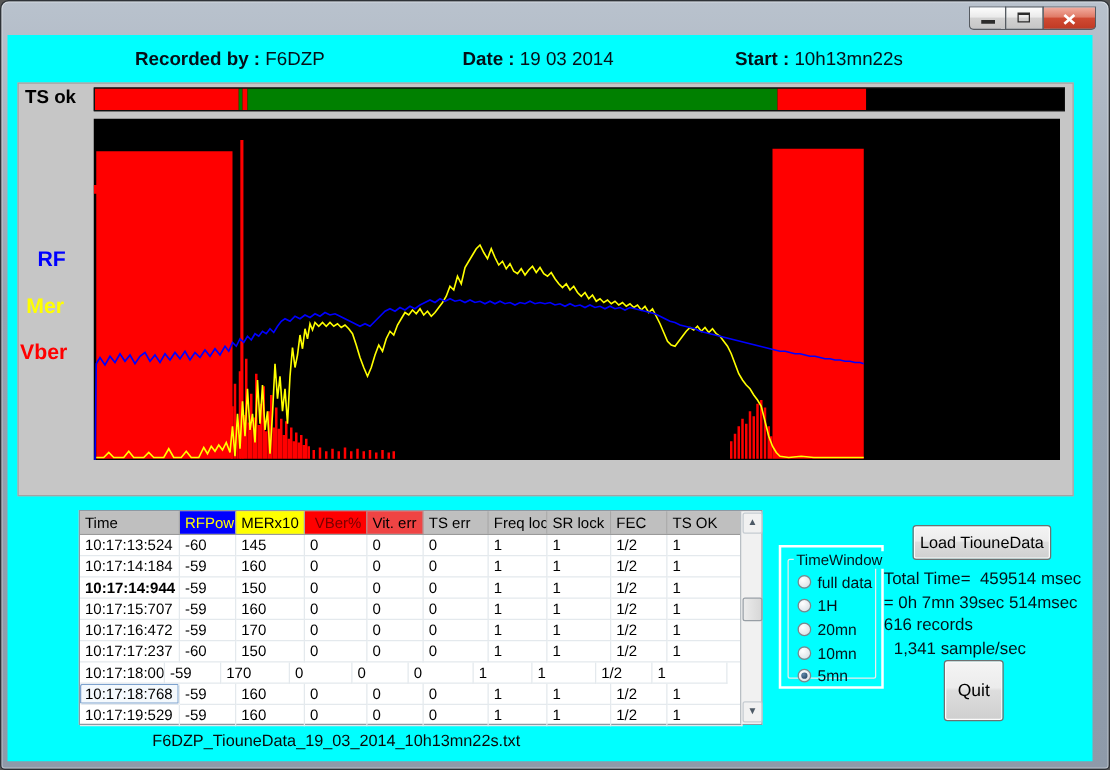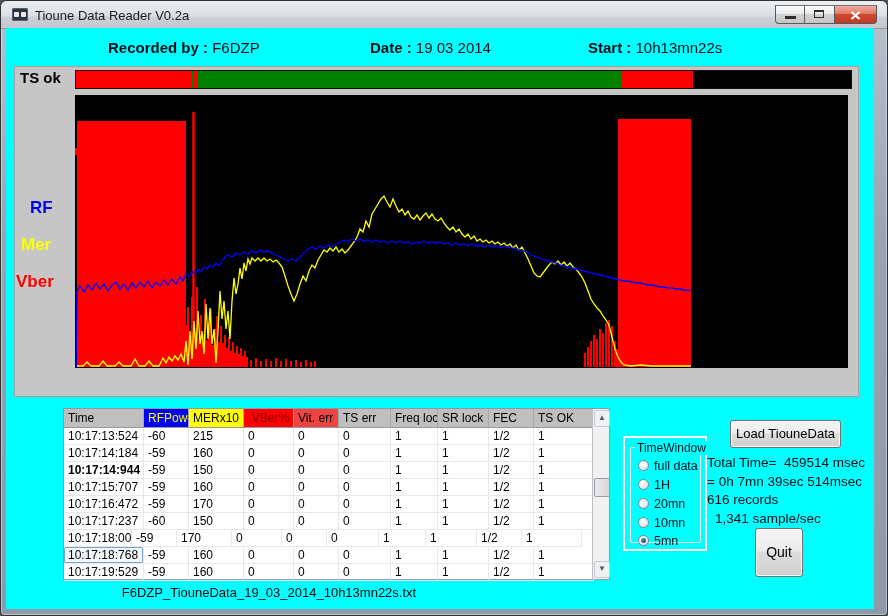--- a/index.html
+++ b/index.html
@@ -75,27 +75,20 @@
   .btn-quit{left:755px;top:528px;width:48px;height:49px;font-size:14px;line-height:47px;}
   .info-line{position:absolute;left:707px;font-size:13.5px;color:#04131a;white-space:pre;}
   .footer-file{position:absolute;left:63px;top:585px;width:412px;text-align:center;font-size:13px;color:#0a0a0a;}
 </style>
 </head>
 <body>
 
 <div class="window">
   <div class="frame"></div>
 
-  <div class="titlebar">
-    <span class="app-icon">
-        <i class="l"></i>
-        <i class="r"></i>
-      </span>
-    <span class="window-title">Tioune Data Reader V0.2a</span>
-  </div>
   <div class="cap-btn btn-min">
     <span class="glyph-min"></span>
   </div>
   <div class="cap-btn btn-max">
     <span class="glyph-max"></span>
   </div>
   <div class="cap-btn btn-close">
     <svg class="glyph-close" width="11" height="9" viewBox="0 0 11 9">
       <line x1="1.5" y1="1" x2="9.5" y2="8" stroke="#ffffff" stroke-width="2.2"></line>
       <line x1="9.5" y1="1" x2="1.5" y2="8" stroke="#ffffff" stroke-width="2.2"></line>
@@ -199,21 +192,21 @@
         <div class="th" style="width: 45px; background: #ef4444; color: rgb(0, 0, 0);">Vit. err</div>
         <div class="th" style="width: 52px; background: rgb(191, 191, 191); color: rgb(0, 0, 0);">TS err</div>
         <div class="th" style="width: 47px; background: rgb(191, 191, 191); color: rgb(0, 0, 0);">Freq lock</div>
         <div class="th" style="width: 51px; background: rgb(191, 191, 191); color: rgb(0, 0, 0);">SR lock</div>
         <div class="th" style="width: 45px; background: rgb(191, 191, 191); color: rgb(0, 0, 0);">FEC</div>
         <div class="th" style="width: 60px; background: rgb(191, 191, 191); color: rgb(0, 0, 0);">TS OK</div>
       </div>
     <div class="trow">
         <div class="td" style="width: 80px;">10:17:13:524</div>
         <div class="td" style="width: 45px;">-60</div>
-        <div class="td" style="width: 55px;">215</div>
+        <div class="td" style="width: 55px;">145</div>
         <div class="td" style="width: 50px;">0</div>
         <div class="td" style="width: 45px;">0</div>
         <div class="td" style="width: 52px;">0</div>
         <div class="td" style="width: 47px;">1</div>
         <div class="td" style="width: 51px;">1</div>
         <div class="td" style="width: 45px;">1/2</div>
         <div class="td" style="width: 60px;">1</div>
       </div>
       <div class="trow">
         <div class="td" style="width: 80px;">10:17:14:184</div>

